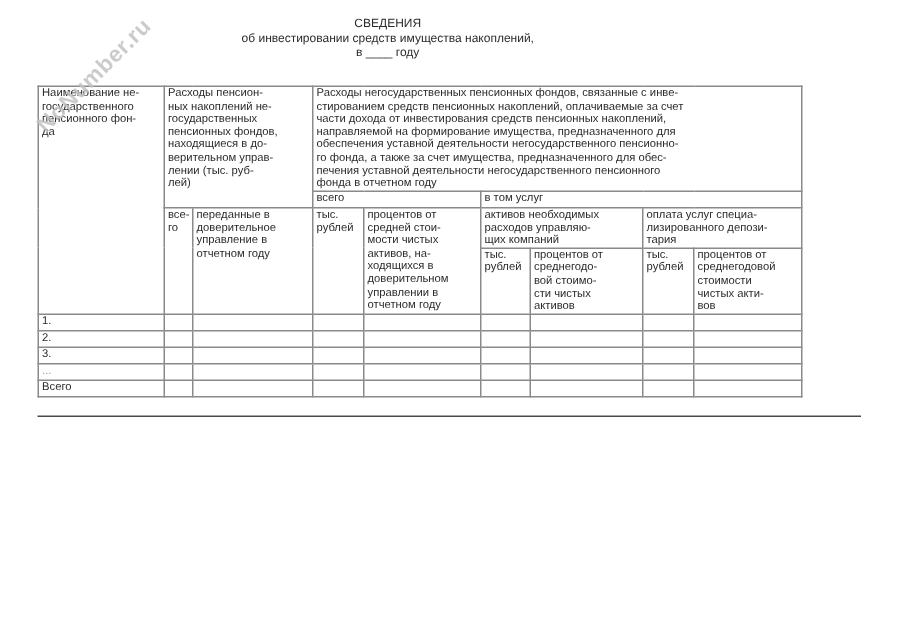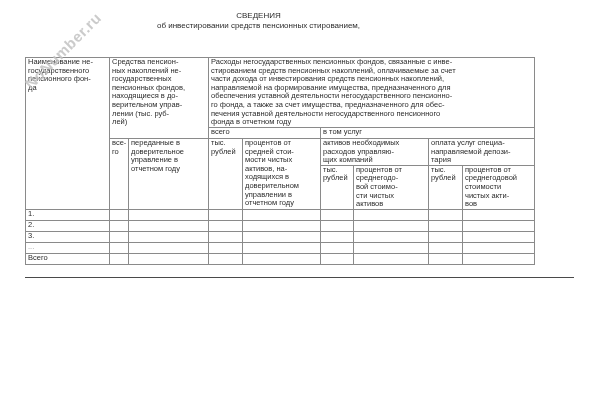--- a/index.html
+++ b/index.html
@@ -36,42 +36,43 @@
     background:#4a4a4a;
   }
 </style>
 </head>
 <body>
 
 <div class="page">
 
   <div class="title-block">
     <div>СВЕДЕНИЯ</div>
-    <div>об инвестировании средств пенсионных стированием,</div>
+    <div>об инвестировании средств имущества накоплений,</div>
+    <div>в ____ году</div>
   </div>
 
   <table class="form-table">
     <colgroup>
       <col style="width:84px">
         <col style="width:19px">
         <col style="width:80px">
       <col style="width:34px">
         <col style="width:78px">
         <col style="width:33px">
       <col style="width:75px">
         <col style="width:34px">
         <col style="width:72px">
     </colgroup>
     <thead>
       <tr class="h1">
         <th rowspan="4">Наименование не-
 государственного
 пенсионного фон-
 да</th>
-        <th colspan="2" rowspan="2">Средства пенсион-
+        <th colspan="2" rowspan="2">Расходы пенсион-
 ных накоплений не-
 государственных
 пенсионных фондов,
 находящиеся в до-
 верительном управ-
 лении (тыс. руб-
 лей)</th>
         <th colspan="6">Расходы негосударственных пенсионных фондов, связанные с инве-
 стированием средств пенсионных накоплений, оплачиваемые за счет
 части дохода от инвестирования средств пенсионных накоплений,
@@ -99,21 +100,21 @@
 мости чистых
 активов, на-
 ходящихся в
 доверительном
 управлении в
 отчетном году</th>
         <th colspan="2">активов необходимых
 расходов управляю-
 щих компаний</th>
         <th colspan="2">оплата услуг специа-
-направляемой депози-
+лизированного депози-
 тария</th>
       </tr>
       <tr class="h4">
         <th>тыс.
 рублей</th>
         <th>процентов от
 среднегодо-
 вой стоимо-
 сти чистых
 активов</th>

